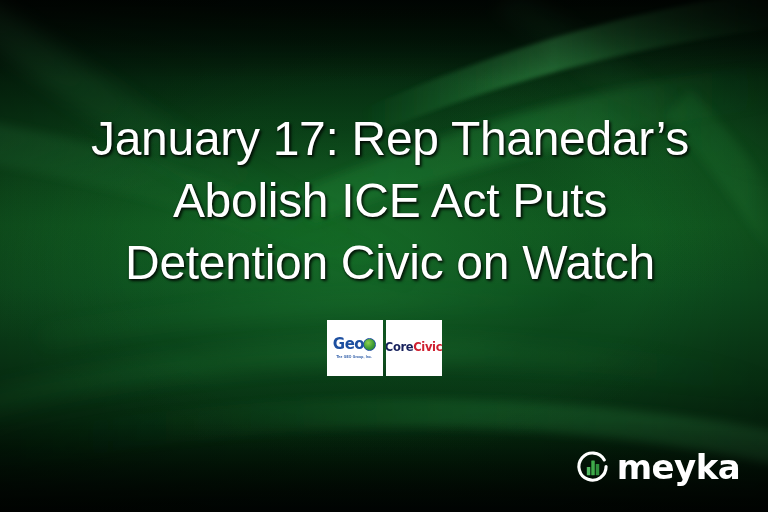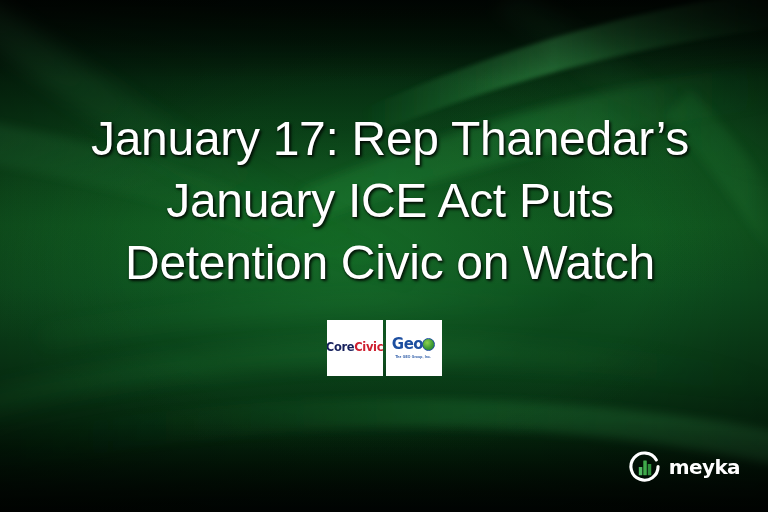--- a/index.html
+++ b/index.html
@@ -145,21 +145,21 @@
     align-items: center;
     gap: 7px;
   }
   .brand-ring {
     width: 35px;
     height: 35px;
     display: block;
   }
   .brand-word {
     color: #ffffff;
-    font-size: 20px;
+    font-size: 34px;
     font-weight: 700;
     letter-spacing: -0.6px;
     line-height: 1;
     font-family: "DejaVu Sans", sans-serif;
   }
 </style>
 </head>
 <body>
 
 <div id="stage">
@@ -208,36 +208,36 @@
     <path d="M -20 440 C 160 404 330 392 520 402 C 640 408 720 420 800 436 L 800 470 C 700 448 600 434 500 430 C 320 422 150 440 -20 476 Z" fill="url(#sg4)" filter="url(#blr2)" opacity="0.45"></path>
     <path d="M -20 392 C 170 346 360 330 560 344 C 670 352 740 366 800 382 L 800 404 C 710 386 630 374 540 368 C 350 356 160 372 -20 416 Z" fill="url(#sg2)" filter="url(#blr3)" opacity="0.40"></path>
     <path d="M 40 330 C 220 296 420 286 620 298 L 620 312 C 420 302 222 312 44 346 Z" fill="url(#sg2)" filter="url(#blr3)" opacity="0.22"></path>
     <path d="M 520 -10 C 600 40 680 110 790 170 L 790 200 C 660 138 580 70 494 8 Z" fill="url(#sg3)" filter="url(#blr3)" opacity="0.28"></path>
   </svg>
 
   <div class="bg-vignette"></div>
 
   <div class="headline">
     <span class="ln">January 17: Rep Thanedar’s</span>
-    <span class="ln">January ICE Act Puts</span>
+    <span class="ln">Abolish ICE Act Puts</span>
     <span class="ln">Detention Civic on Watch</span>
   </div>
 
   <div class="logos">
-
-    <div class="logo-tile">
-      <div class="cc-word"><span class="cc-core">Core</span><span class="cc-civic">Civic</span></div>
-    </div>
 
     <div class="logo-tile">
       <div class="geo-mark">
         <span class="geo-word">Geo</span>
         <span class="geo-globe"></span>
       </div>
       <div class="geo-tag">The GEO Group, Inc.</div>
+    </div>
+
+    <div class="logo-tile">
+      <div class="cc-word"><span class="cc-core">Core</span><span class="cc-civic">Civic</span></div>
     </div>
 
   </div>
 
   <div class="brand">
     <svg class="brand-ring" viewBox="0 0 40 40">
       <path d="M 33.5 12.5 A 15.5 15.5 0 1 0 35.5 20" fill="none" stroke="#ffffff" stroke-width="3.6" stroke-linecap="round"></path>
       <rect x="13.5" y="20.5" width="4.0" height="9.5" rx="0.6" fill="#52b862"></rect>
       <rect x="18.6" y="13.0" width="4.0" height="17.0" rx="0.6" fill="#3faa4a"></rect>
       <rect x="23.7" y="17.0" width="4.0" height="13.0" rx="0.6" fill="#2f8f3c"></rect>

